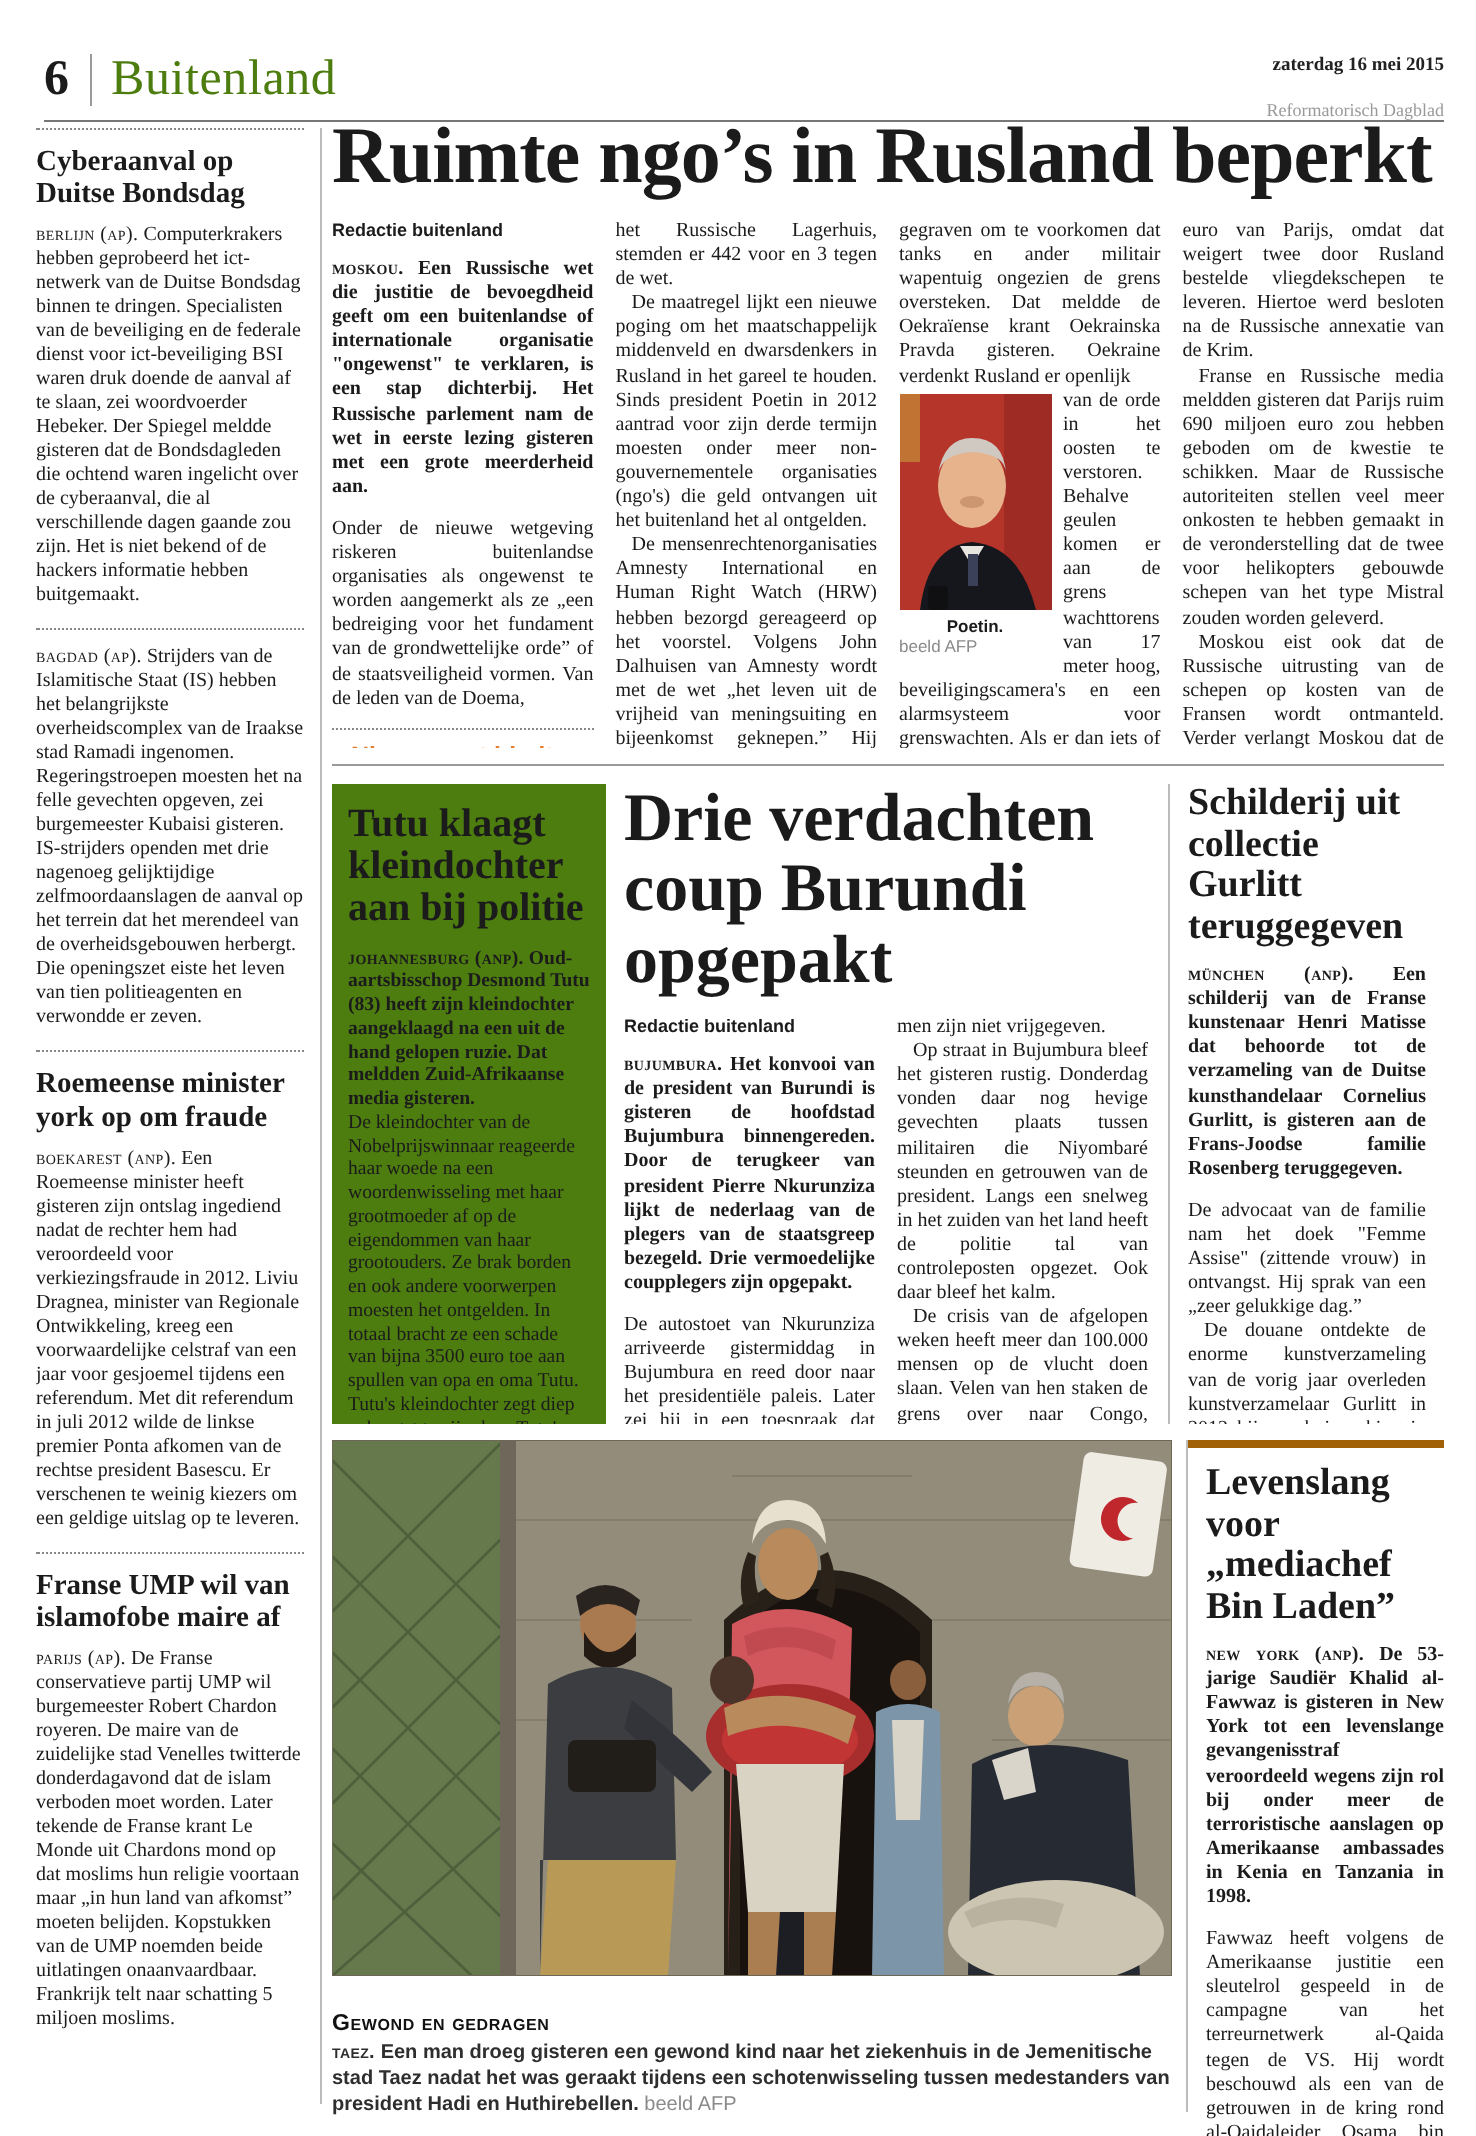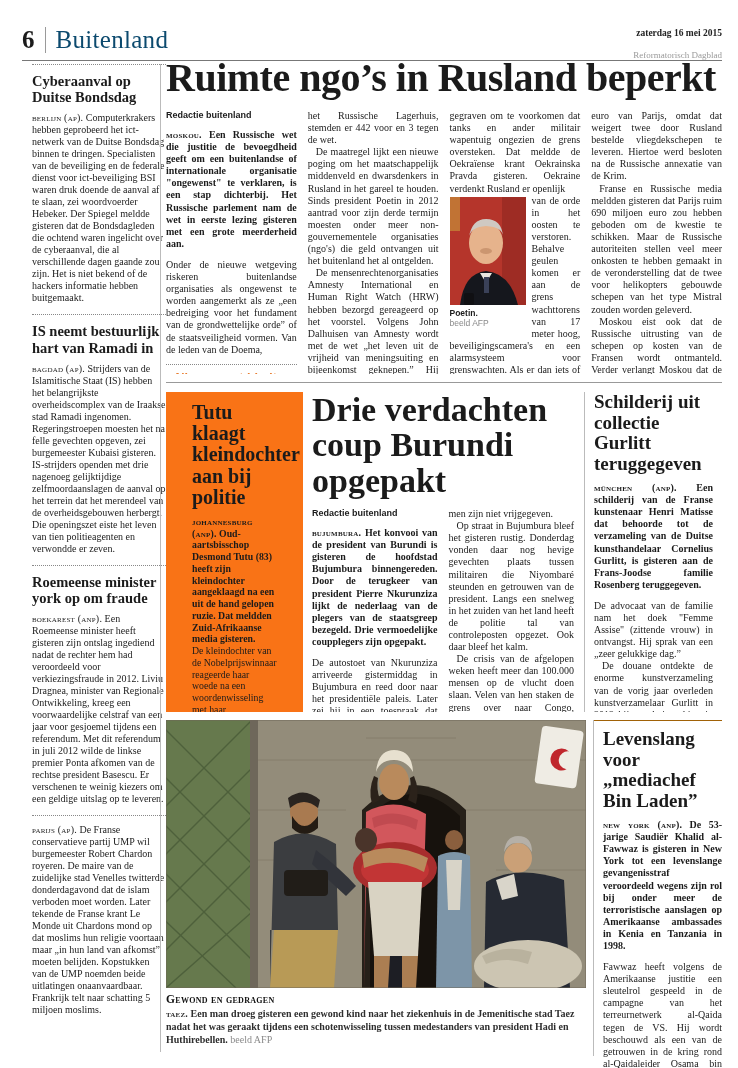--- a/index.html
+++ b/index.html
@@ -5,29 +5,29 @@
   * { margin:0; padding:0; box-sizing:border-box; }
   html,body { background:#ffffff; }
   body { width:738px; height:1068px; position:relative; overflow:hidden;
          font-family:"Liberation Serif", serif; color:#1b1b1b; }
 
   
   .header { position:absolute; left:22px; right:16px; top:26px; height:32px; }
   .h-left { position:absolute; left:0; top:0; display:flex; align-items:baseline; gap:10px; }
   .pagenum { font-size:25px; font-weight:bold; }
   .h-vbar { display:inline-block; width:1px; height:26px; background:#9a9a9a; align-self:center; }
-  .section-title { font-size:25px; color:#0c4a6e; letter-spacing:.3px;text-align:right; }
+  .section-title { font-size:25px; color:#4d7c0f; letter-spacing:.3px;text-align:right; }
   .h-right { position:absolute; right:0; top:2px; text-align:right;
              font-family:Liberation Serif, serif; }
   .h-date { font-size:9.5px; font-weight:bold; color:#222; }
   .h-paper { font-size:9px; color:#999; margin-top:12px; }
   .rule-top { position:absolute; left:22px; right:16px; top:60px; border-top:1px solid #777; }
 
   
-  .leftcol { position:absolute; left:32px; top:64px; width:134px; height:990px; overflow:hidden; }
+  .leftcol { position:absolute; left:18px; top:64px; width:134px; height:990px; overflow:hidden; }
   .brief { border-top:1px dotted #888; padding-top:8px; margin-bottom:10px; }
   .brief h3 { font-size:14.5px; line-height:1.12; font-weight:bold; margin-bottom:7px; }
   .brief p { font-size:10px; line-height:1.2; text-align:left; }
   .dl { font-variant:small-caps; letter-spacing:.2px; }
   .vrule-main { position:absolute; left:160px; top:64px; bottom:16px; border-left:1px solid #bbb; }
 
   
   .main { position:absolute; left:166px; top:56px; width:556px; }
   .lead-title { font-size:40px; line-height:1.0; font-weight:bold; letter-spacing:-.5px; margin:2px 0 12px 0; }
   .lead-cols { display:flex; gap:11px; height:264px; overflow:hidden; }
@@ -39,48 +39,48 @@
   p.sp { margin-top:9px; }
   .dotted { border-top:1px dotted #888; margin:8px 0 6px 0; }
   .bullet { font-family:"Liberation Sans", sans-serif; font-size:12.5px; line-height:1.18;
             font-weight:bold; color:#e87c2e; }
   .bullet .sq { color:#111; font-size:9px; margin-right:4px; position:relative; top:-1px; }
   .hrule { border-top:1px solid #999; margin:8px 0 0 0; }
 
   
   .putin-float { float:left; width:76px; margin:2px 6px 2px 0; }
   .putin-float svg { display:block; width:76px; height:108px; }
-  .pcap { font-family:"Liberation Sans", sans-serif; font-size:8.5px; font-weight:bold; margin-top:3px; }
+  .pcap { font-family:"Liberation Sans", sans-serif; font-size:8.5px; font-weight:bold; margin-top:3px;text-align:center; }
   .pcredit { font-family:"Liberation Sans", sans-serif; font-size:8.5px; color:#8a8a8a; }
 
   
   .midrow { display:flex; margin-top:9px; height:320px; overflow:hidden; }
-  .tutu-box { width:137px; background:#f97316; padding:10px 26px; }
+  .tutu-box { width:137px; background:#4d7c0f; padding:10px 8px; }
   .tutu-box h2 { font-size:20px; line-height:1.06; font-weight:bold; margin-bottom:8px; }
   .tutu-box p { font-size:9.8px; line-height:1.2; }
   .burundi { width:281px; padding:0 10px 0 9px; }
   .burundi h2 { font-size:34px; line-height:1.04; font-weight:bold; margin-bottom:10px; }
   .bur-cols { display:flex; gap:11px; }
   .bur-cols .bcol { width:127px; }
   .vr { border-left:1px solid #bbb; }
   .gurlitt { width:128px; padding-left:9px; }
   .gurlitt h2, .binladen h2 { font-size:19px; line-height:1.08; font-weight:bold; margin-bottom:8px; }
   .gurlitt p, .binladen p { font-size:10px; line-height:1.21; text-align:justify; hyphens:auto; }
 
   
   .botrow { display:flex; margin-top:8px; height:336px; }
   .photo-wrap { width:420px; }
   .photo-wrap svg { display:block; width:420px; height:268px; }
-  .cap { margin-top:5px; font-family:Liberation Serif, serif; }
+  .cap { margin-top:18px; font-family:Liberation Sans, sans-serif; }
   .cap-title { font-size:11.5px; font-weight:bold; font-variant:small-caps; letter-spacing:.3px; color:#111; }
   .cap-text { font-size:10px; font-weight:bold; color:#2e2e2e; line-height:1.3; margin-top:2px; }
   .cap-text .dl { font-variant:small-caps; }
   .credit { font-weight:normal; color:#8a8a8a; }
   .botrow .vr2 { border-left:1px solid #bbb; margin:0 0 0 7px; }
-  .binladen { width:128px; padding-left:9px; border-top:1px solid #a16207; padding-top:8px;font-family:Liberation Serif, serif; }
+  .binladen { width:128px; padding-left:9px; border-top:4px solid #a16207; padding-top:8px;font-family:Liberation Serif, serif; }
 </style>
 </head>
 <body>
 
 <header class="header">
   <div class="h-left">
     <span class="pagenum">6</span>
     <span class="h-vbar"></span>
     <span class="section-title">Buitenland</span>
   </div>
@@ -90,28 +90,28 @@
   </div>
 </header>
 <div class="rule-top"></div>
 
 <aside class="leftcol">
   <article class="brief">
     <h3>Cyberaanval op Duitse Bondsdag</h3>
     <p><span class="dl">berlijn (ap).</span> <span>Computerkrakers hebben geprobeerd het ict-netwerk van de Duitse Bondsdag binnen te dringen. Specialisten van de beveiliging en de federale dienst voor ict-beveiliging BSI waren druk doende de aanval af te slaan, zei woordvoerder Hebeker. Der Spiegel meldde gisteren dat de Bondsdagleden die ochtend waren ingelicht over de cyberaanval, die al verschillende dagen gaande zou zijn. Het is niet bekend of de hackers informatie hebben buitgemaakt.</span></p>
   </article>
   <article class="brief">
-    <h3>IS neemt bestuurlijk hart van Ramadi in</h3>
     <p><span class="dl">bagdad (ap).</span> <span>Strijders van de Islamitische Staat (IS) hebben het belangrijkste overheidscomplex van de Iraakse stad Ramadi ingenomen. Regeringstroepen moesten het na felle gevechten opgeven, zei burgemeester Kubaisi gisteren. IS-strijders openden met drie nagenoeg gelijktijdige zelfmoordaanslagen de aanval op het terrein dat het merendeel van de overheidsgebouwen herbergt. Die openingszet eiste het leven van tien politieagenten en verwondde er zeven.</span></p>
   </article>
   <article class="brief">
     <h3>Roemeense minister york op om fraude</h3>
     <p><span class="dl">boekarest (anp).</span> <span>Een Roemeense minister heeft gisteren zijn ontslag ingediend nadat de rechter hem had veroordeeld voor verkiezingsfraude in 2012. Liviu Dragnea, minister van Regionale Ontwikkeling, kreeg een voorwaardelijke celstraf van een jaar voor gesjoemel tijdens een referendum. Met dit referendum in juli 2012 wilde de linkse premier Ponta afkomen van de rechtse president Basescu. Er verschenen te weinig kiezers om een geldige uitslag op te leveren.</span></p>
   </article>
   <article class="brief">
+    <h3>Franse UMP wil van islamofobe maire af</h3>
     <p><span class="dl">parijs (ap).</span> <span>De Franse conservatieve partij UMP wil burgemeester Robert Chardon royeren. De maire van de zuidelijke stad Venelles twitterde donderdagavond dat de islam verboden moet worden. Later tekende de Franse krant Le Monde uit Chardons mond op dat moslims hun religie voortaan maar „in hun land van afkomst” moeten belijden. Kopstukken van de UMP noemden beide uitlatingen onaanvaardbaar. Frankrijk telt naar schatting 5 miljoen moslims.</span></p>
   </article>
 
 </aside>
 <div class="vrule-main"></div>
 
 <main class="main">
   <h1 class="lead-title">Ruimte ngo’s in Rusland beperkt</h1>
 
   <div class="lead-cols">

